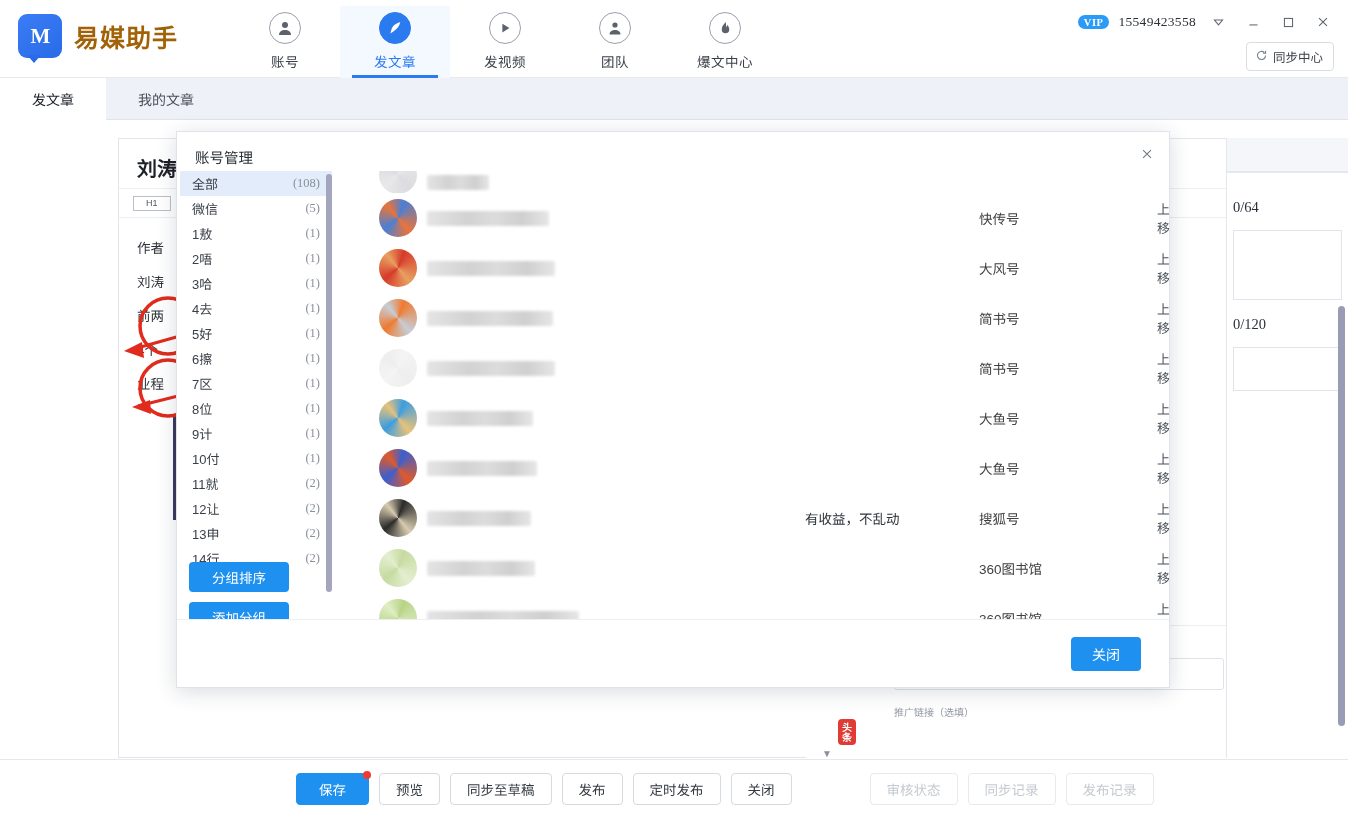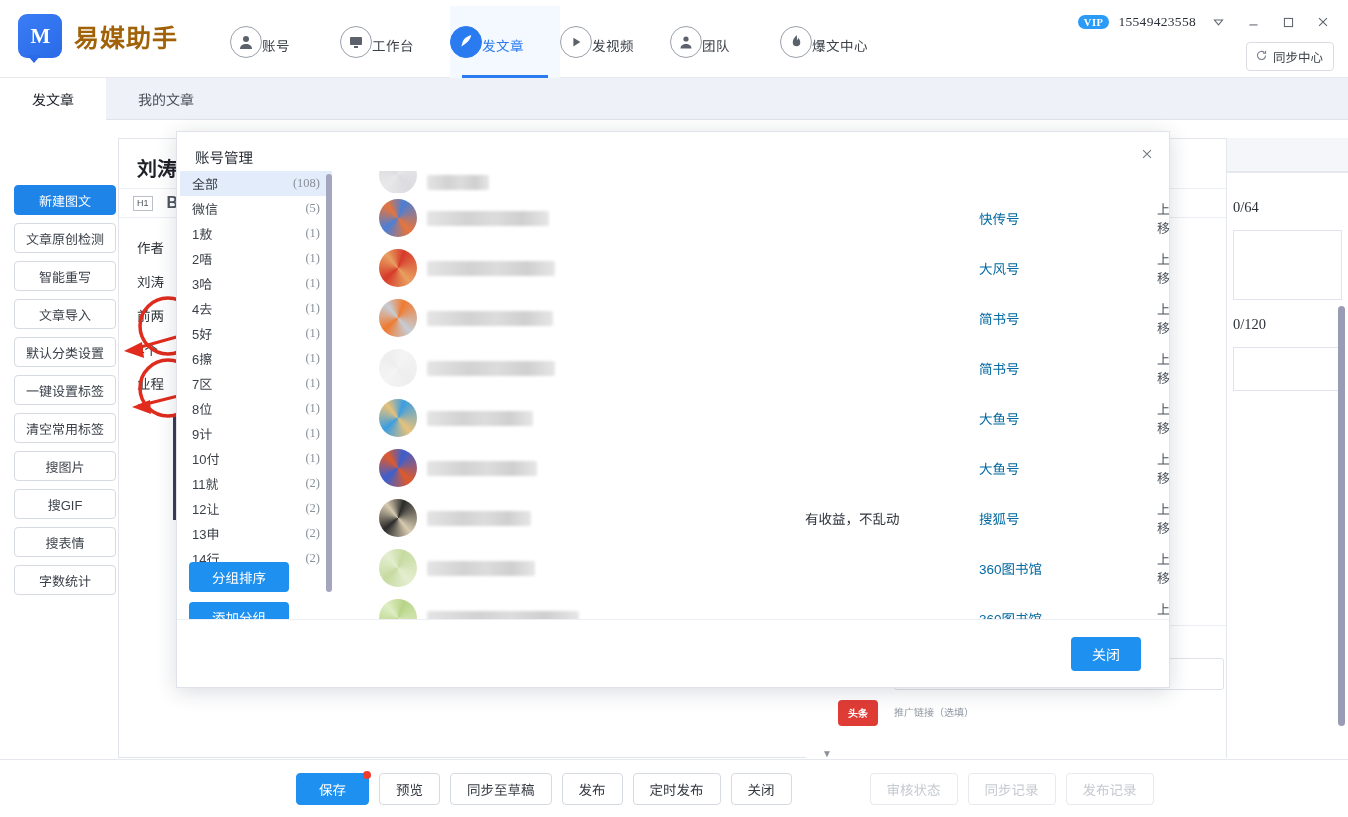--- a/index.html
+++ b/index.html
@@ -28,21 +28,21 @@
     content:""; position:absolute; bottom:-5px; left:9px;
     border-left:7px solid transparent; border-right:7px solid transparent;
     border-top:8px solid #2a6ae8;
   }
   .brand-logo span{ color:#fff; font-size:21px; font-weight:bold; letter-spacing:-1px;
     font-family:"Liberation Serif", serif; }
   .brand-name { font-size:25px; color:#a16207; font-weight:bold; letter-spacing:1px; }
 
   .navwrap { position:absolute; left:230px; top:6px; display:flex; gap:0; }
   .navitem {
-    width:110px; height:72px; display:flex; flex-direction:row;
+    width:110px; height:72px; display:flex; flex-direction:column;
     align-items:center; justify-content:flex-start; padding-top:6px;
     cursor:pointer; position:relative;
   }
   .navitem .nicon {
     width:32px; height:32px; border-radius:50%;
     border:1.5px solid #9aa0aa; display:flex; align-items:center; justify-content:center;
     color:#5c626c; margin-bottom:7px; background:#fff;
   }
   .navitem .nlabel { font-size:13.5px; color:#3a3f48; letter-spacing:0.5px; }
   .navitem.active { background:#f4f8ff; }
@@ -93,21 +93,21 @@
   .editorpanel {
     position:absolute; left:118px; top:138px; width:1110px; height:620px;
     background:#fff; border:1px solid #e2e6ec;
   }
   .edtitle { padding:14px 18px 6px 18px; font-size:20px; color:#1d2026; font-weight:bold; }
   .edtoolbar {
     height:30px; border-top:1px solid #eceff3; border-bottom:1px solid #eceff3;
     display:flex; align-items:center; gap:14px; padding:0 14px; color:#4a5059; font-size:14px;
   }
   .tbicon { font-size:13px; color:#50565f; cursor:pointer; }
-  .tbbox { border:1px solid #b9bfc8; font-size:9px; padding:0px 3px; line-height:13px; color:#50565f; }
+  .tbbox { border:1px solid #b9bfc8; font-size:9px; padding:0px 12px; line-height:13px; color:#50565f; }
   .edbody { padding:14px 18px; font-size:13.5px; color:#2f343b; line-height:34px; }
   .edbody p { margin:0; }
   .edimg {
     margin:12px 0 0 36px; width:612px; height:106px;
     background:linear-gradient(100deg,#3a3a5c 0%,#43436b 28%,#5d5d80 52%,#8d7f86 70%,#c9b4ae 86%,#a58f92 100%);
     position:relative; overflow:hidden;
   }
   .edimg .screen { position:absolute; left:150px; top:10px; width:118px; height:52px;
      background:#22c8f5; border:4px solid #e8f4fb; }
   .edimg .desk { position:absolute; left:82px; top:78px; width:140px; height:12px;
@@ -138,22 +138,22 @@
     background:#9a9cb5; border-radius:4px;
   }
 
   
   .rp2 {
     position:absolute; right:122px; top:625px; width:420px; height:133px;
     background:#fff; border-top:1px solid #eceff3; overflow:hidden;
   }
   .rp2-iconcol { position:absolute; left:14px; top:14px; width:52px; }
   .chev-down { font-size:10px; color:#8b9099; position:absolute; left:2px; top:108px; }
-  .pico { width:40px; height:26px; border-radius:4px; display:flex; align-items:center;
-    justify-content:center; font-size:11px; color:#fff; font-weight:bold; margin-bottom:34px; margin-left:18px;}
+  .pico { width:18px; height:26px; border-radius:4px; display:flex; align-items:center;
+    justify-content:center; font-size:11px; color:#fff; font-weight:bold; margin-bottom:53px; margin-left:18px;}
   .pico.wechat { background:#fff; color:#3dbd4e; font-size:21px; }
   .pico.toutiao { background:#e03c36; font-size:10px; line-height:10px; text-align:center; padding-top:2px; }
   .rp2-label { position:absolute; left:88px; top:10px; font-size:12.5px; color:#9298a2; }
   .rp2-input {
     position:absolute; left:88px; top:32px; width:330px; height:32px;
     border:1px solid #dfe3e9; border-radius:3px; background:#fff;
     font-size:13px; color:#a9aeb6; padding:0 10px; line-height:30px;
   }
   .rp2-label2 { position:absolute; left:88px; top:78px; font-size:10px; color:#9298a2; }
 
@@ -217,21 +217,21 @@
   }
   .acrow { height:50px; display:flex; align-items:center; position:relative; }
   .av { width:38px; height:38px; border-radius:50%; margin-left:44px; flex:0 0 38px; overflow:hidden;
         filter: blur(0.4px); }
   .redact {
     height:15px; border-radius:2px; margin-left:10px;
     background:linear-gradient(90deg,#e4e4e4 0%,#d2d2d2 34%,#dcdcdc 55%,#cfcfcf 78%,#e6e6e6 100%);
     filter: blur(1.6px);
   }
   .acnote { position:absolute; left:470px; font-size:13.5px; color:#2d323a; }
-  .acplat { position:absolute; left:644px; font-size:13.5px; color:#0369a1; }
+  .acplat { position:absolute; left:644px; font-size:13.5px; color:#404040; }
   .acacts { position:absolute; left:822px; display:flex; gap:16px; }
   .acact { font-size:13px; color:#4c525b; cursor:pointer; }
   .acrow.partial { height:22px; overflow:hidden; }
   .acrow.partial .av { margin-top:-14px; }
 
   .modal-footer {
     position:absolute; left:0; right:0; bottom:0; height:68px;
     border-top:1px solid #eceff3; background:#fff;
   }
   .closebtn {
@@ -262,29 +262,20 @@
       <div class="navitem">
         <div class="nicon">
           <svg width="16" height="16" viewBox="0 0 16 16" fill="currentColor">
               <circle cx="8" cy="5" r="3"></circle>
               <path d="M2 15c0-3.3 2.7-5 6-5s6 1.7 6 5z"></path>
             </svg>
         </div>
         <div class="nlabel">账号</div>
       </div>
 
-      <div class="navitem">
-        <div class="nicon">
-          <svg width="16" height="16" viewBox="0 0 16 16" fill="currentColor">
-              <rect x="2" y="3" width="12" height="8" rx="1"></rect>
-              <rect x="6" y="12" width="4" height="2"></rect>
-            </svg>
-        </div>
-        <div class="nlabel">工作台</div>
-      </div>
 
       <div class="navitem active">
         <div class="nicon">
           <svg width="17" height="17" viewBox="0 0 16 16" fill="currentColor">
               <path d="M12.5 2.2c-4 .6-7.3 3.4-8.4 7.1l-1 3.4 2.9-1.9c3.4-2.2 5.6-5 6.5-8.6z"></path>
             </svg>
         </div>
         <div class="nlabel">发文章</div>
       </div>
 
@@ -404,33 +395,20 @@
     <div class="rp-head"></div>
     <div class="rp-sect">
       <div class="rp-count">0/64</div>
       <div class="rp-inputbox"></div>
       <div class="rp-count">0/120</div>
       <div class="rp-inputbox sm"></div>
     </div>
     <div class="rp-scroll"></div>
   </div>
 
-  <div class="leftcol">
-    <div class="lbtn primary">新建图文</div>
-    <div class="lbtn">文章原创检测</div>
-    <div class="lbtn">智能重写</div>
-    <div class="lbtn">文章导入</div>
-    <div class="lbtn">默认分类设置</div>
-    <div class="lbtn">一键设置标签</div>
-    <div class="lbtn">清空常用标签</div>
-    <div class="lbtn">搜图片</div>
-    <div class="lbtn">搜GIF</div>
-    <div class="lbtn">搜表情</div>
-    <div class="lbtn">字数统计</div>
-  </div>
 
   <svg class="arrow-svg" style="left:116px; top:288px;" width="80" height="130">
     <circle cx="52" cy="38" r="28" fill="none" stroke="#e02b1d" stroke-width="3.5"></circle>
     <circle cx="52" cy="100" r="28" fill="none" stroke="#e02b1d" stroke-width="3.5"></circle>
     <path d="M64 48 L14 62" stroke="#e02b1d" stroke-width="3"></path>
     <path d="M26 54 L8 63 L28 70 Z" fill="#e02b1d"></path>
     <path d="M62 108 L22 118" stroke="#e02b1d" stroke-width="3"></path>
     <path d="M34 112 L16 119 L35 126 Z" fill="#e02b1d"></path>
   </svg>
 

